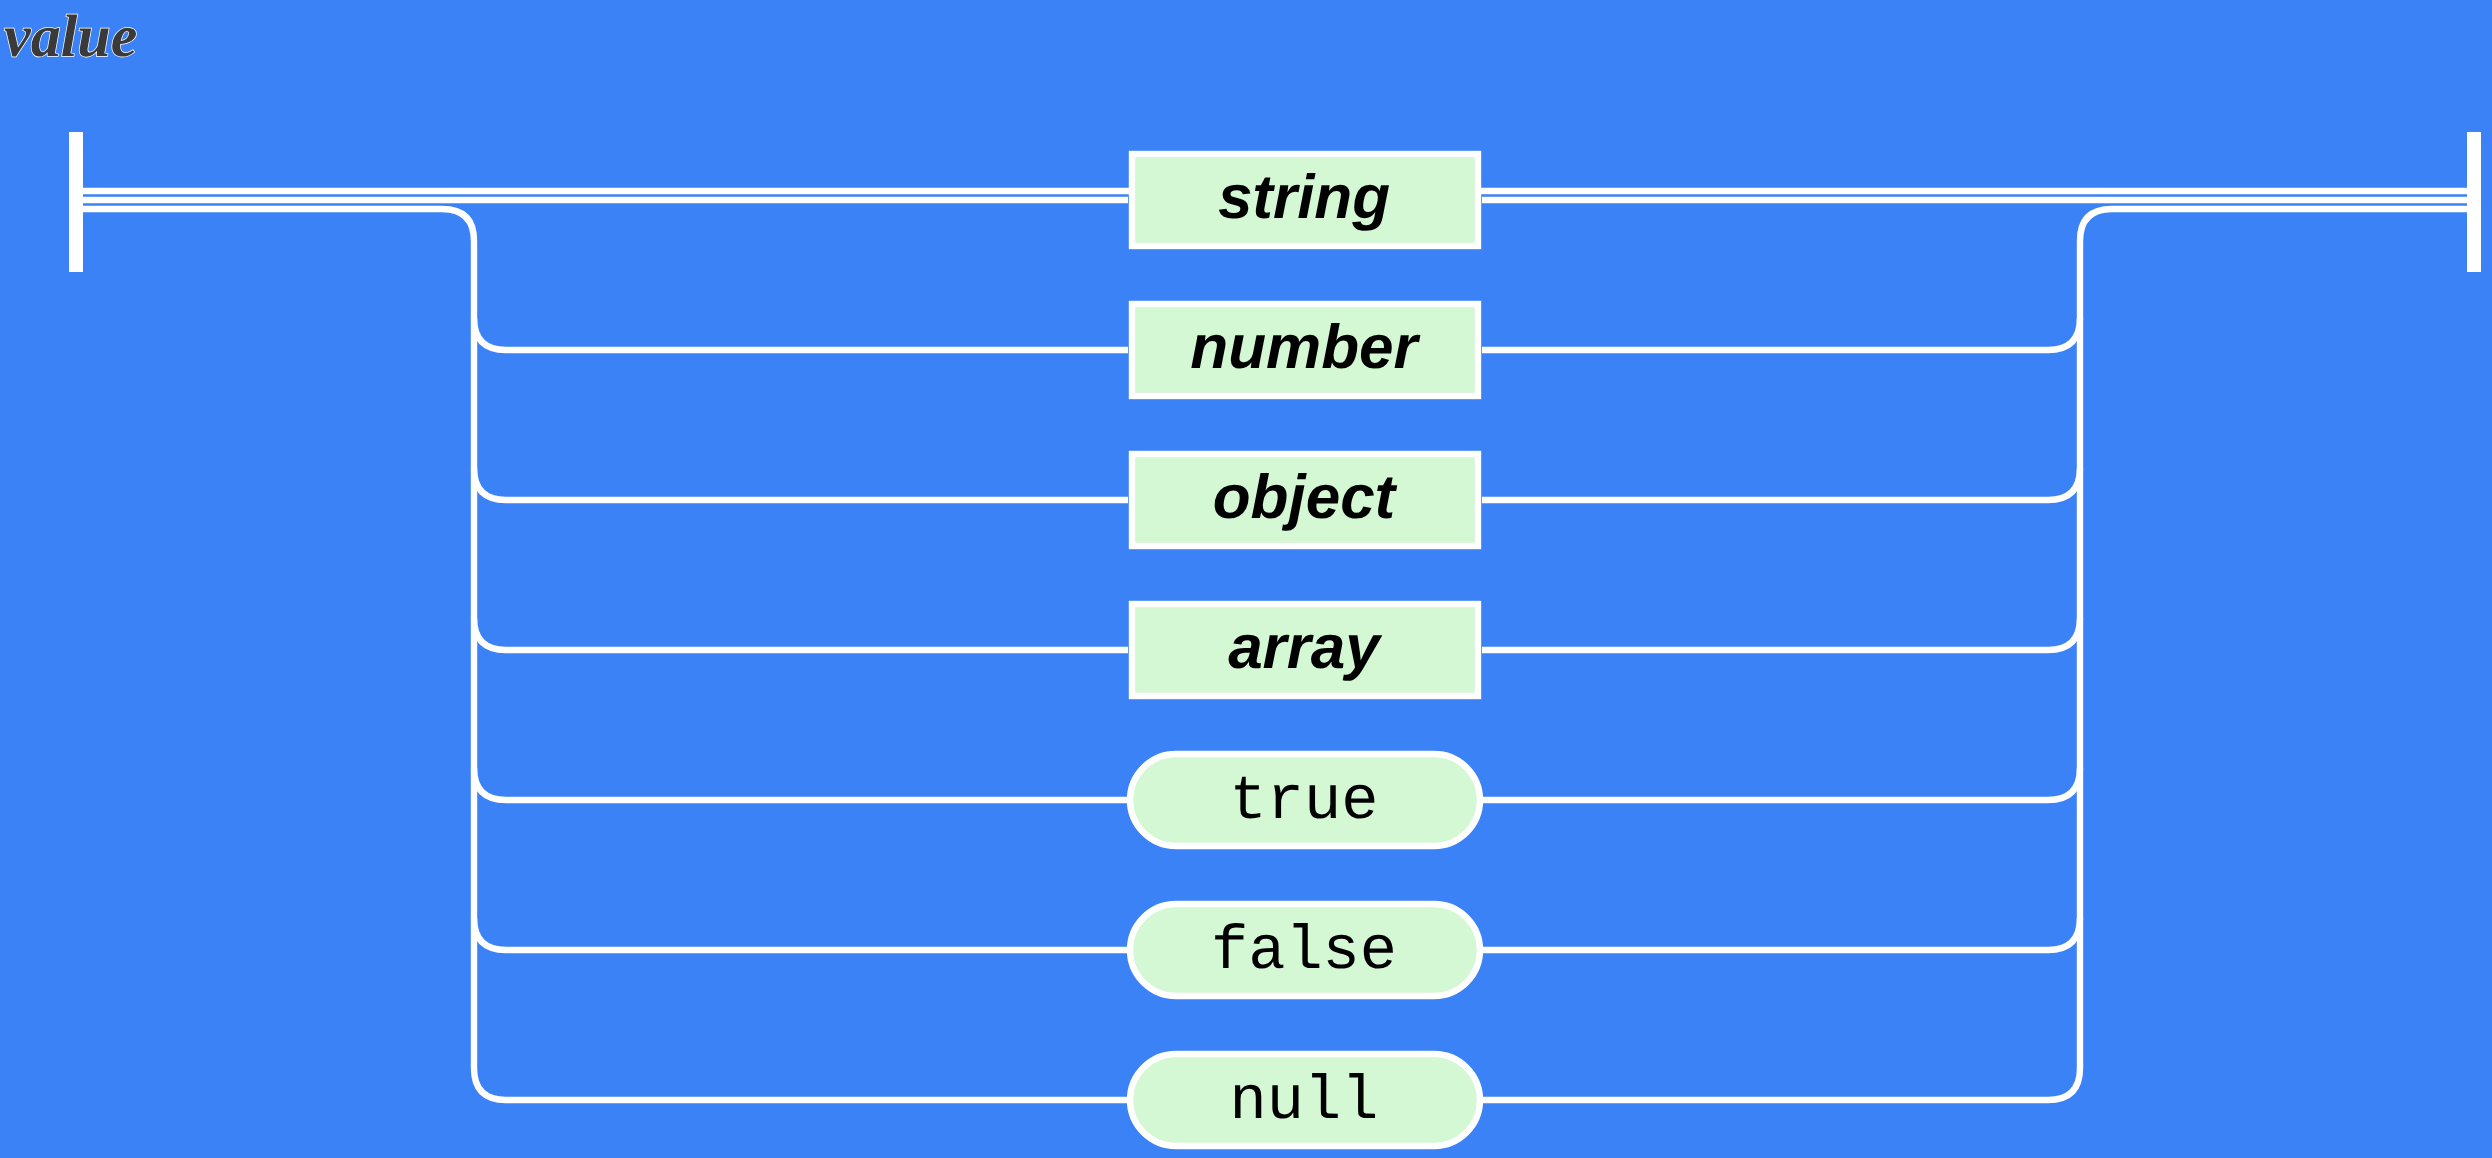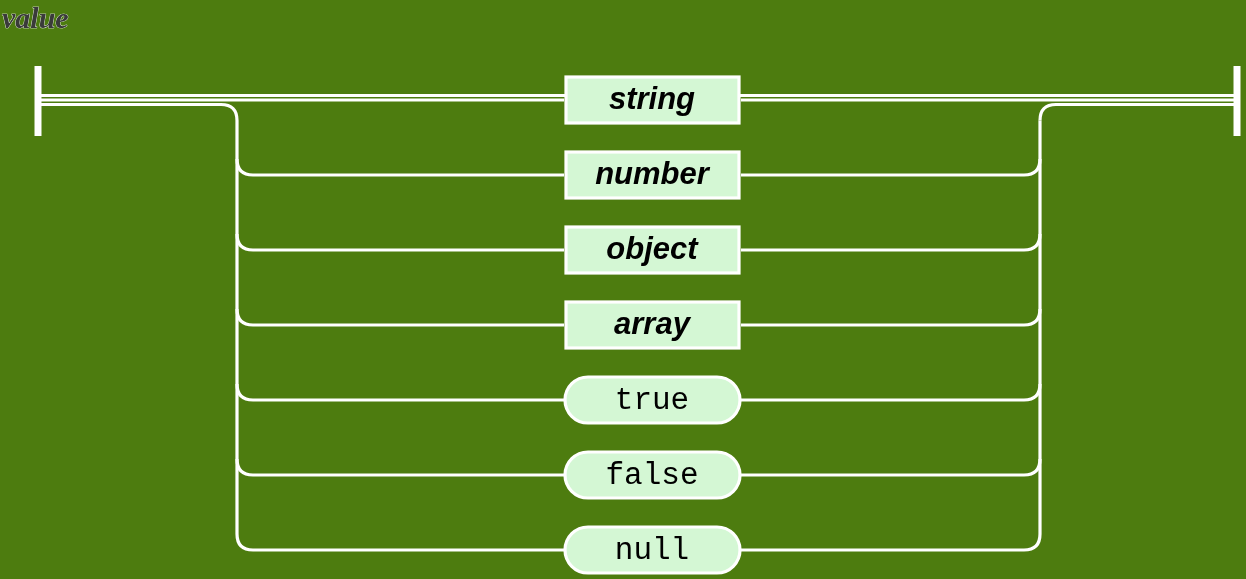--- a/index.html
+++ b/index.html
@@ -10,21 +10,21 @@
   body {
     width: 1246px;
     height: 579px;
     overflow: hidden;
     font-family: "Liberation Sans", sans-serif;
   }
   #diagram-root {
     position: relative;
     width: 1246px;
     height: 579px;
-    background: #4d7c0f;
+    background: #3b82f6;
   }
   #rr-svg {
     position: absolute;
     left: 0;
     top: 0;
     display: block;
   }
   .rr-title {
     font-family: "Liberation Serif", serif;
     font-weight: bold;

